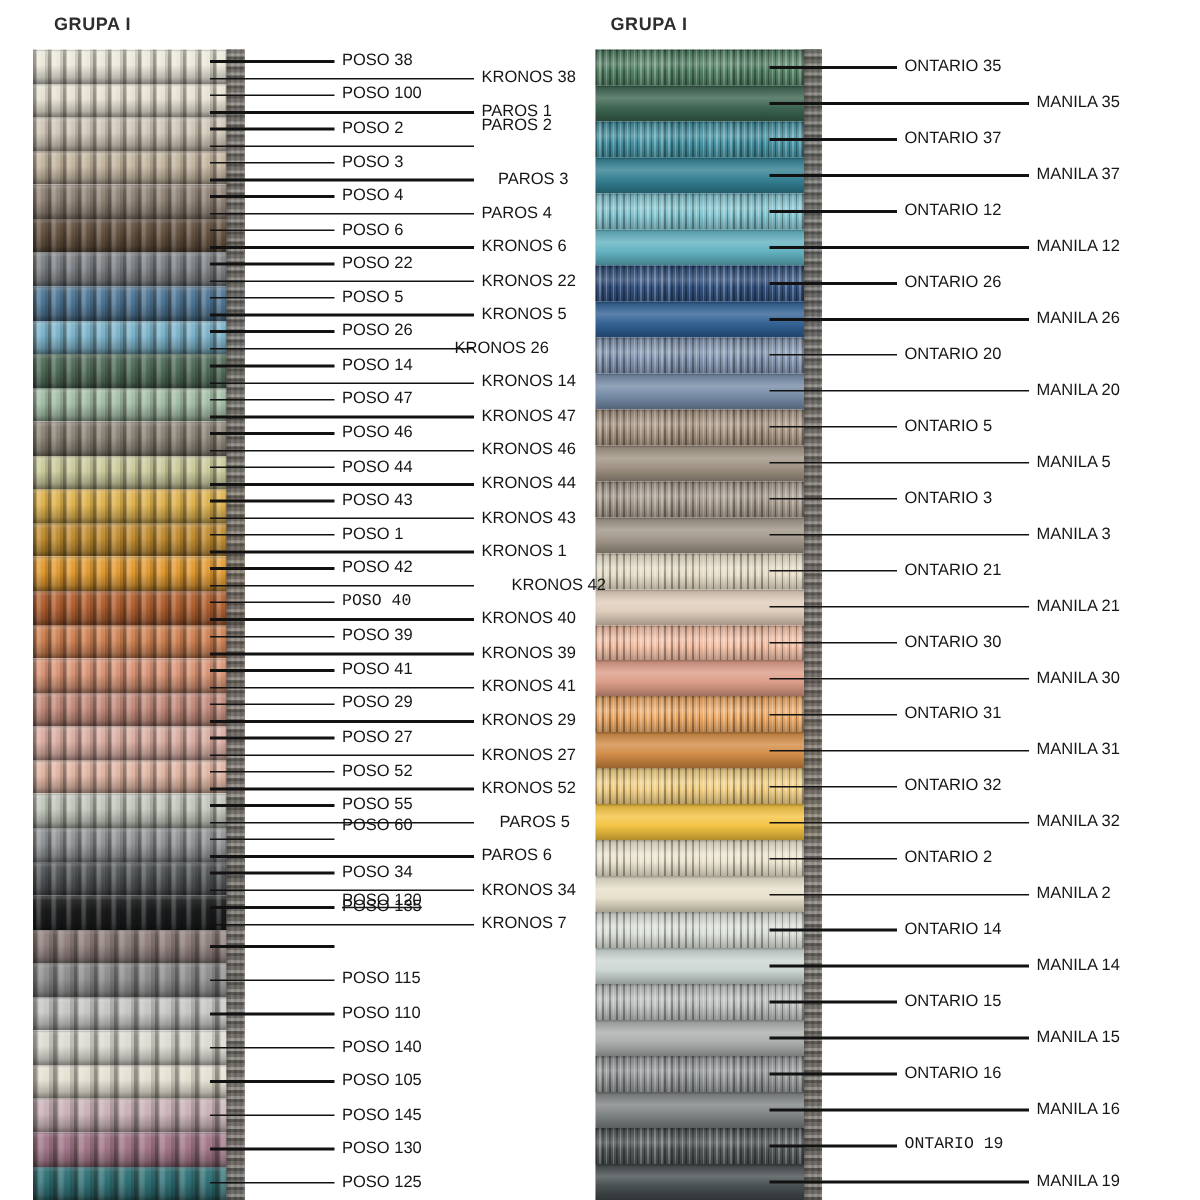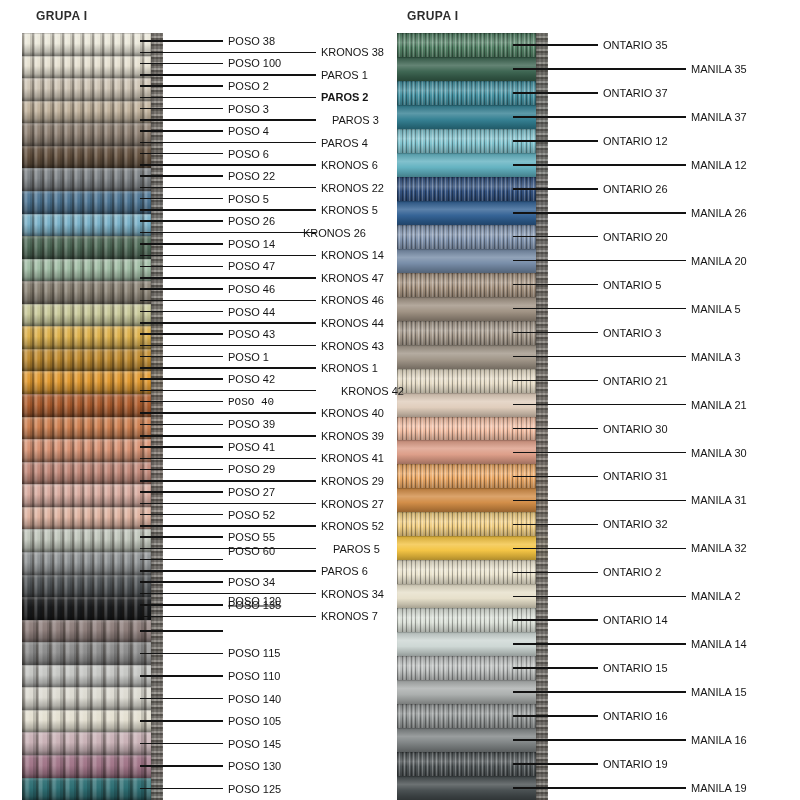--- a/index.html
+++ b/index.html
@@ -127,21 +127,21 @@
       <div class="swatch-label" style="left: 228px; top: 40.8px;">POSO 38</div>
       <div class="callout-line" style="left: 140px; top: 51.5px; width: 176px;"></div>
       <div class="swatch-label" style="left: 321px; top: 52.3px;">KRONOS 38</div>
       <div class="callout-line" style="left: 140px; top: 62.5px; width: 83px;"></div>
       <div class="swatch-label" style="left: 228px; top: 63.3px;">POSO 100</div>
       <div class="callout-line" style="left: 140px; top: 74px; width: 176px;"></div>
       <div class="swatch-label" style="left: 321px; top: 74.8px;">PAROS 1</div>
       <div class="callout-line" style="left: 140px; top: 85.1px; width: 83px;"></div>
       <div class="swatch-label" style="left: 228px; top: 85.9px;">POSO 2</div>
       <div class="callout-line" style="left: 140px; top: 96.6px; width: 176px;"></div>
-      <div class="swatch-label" style="left: 321px; top: 97px; font-weight: bold;">PAROS 2</div>
+      <div class="swatch-label" style="left: 321px; top: 84px;">PAROS 2</div>
       <div class="callout-line" style="left: 140px; top: 107.7px; width: 83px;"></div>
       <div class="swatch-label" style="left: 228px; top: 108.5px;">POSO 3</div>
       <div class="callout-line" style="left: 140px; top: 119.2px; width: 176px;"></div>
       <div class="swatch-label" style="left: 321px; top: 120px; margin-left: 11px;">PAROS 3</div>
       <div class="callout-line" style="left: 140px; top: 130.2px; width: 83px;"></div>
       <div class="swatch-label" style="left: 228px; top: 131px;">POSO 4</div>
       <div class="callout-line" style="left: 140px; top: 141.7px; width: 176px;"></div>
       <div class="swatch-label" style="left: 321px; top: 142.5px;">PAROS 4</div>
       <div class="callout-line" style="left: 140px; top: 152.8px; width: 83px;"></div>
       <div class="swatch-label" style="left: 228px; top: 153.6px;">POSO 6</div>
@@ -299,17 +299,17 @@
       <div class="swatch-label" style="left: 691px; top: 644.2px;">MANILA 14</div>
       <div class="callout-line" style="left: 513px; top: 667.4px; width: 85px;"></div>
       <div class="swatch-label" style="left: 603px; top: 668.2px;">ONTARIO 15</div>
       <div class="callout-line" style="left: 513px; top: 691.3px; width: 173px;"></div>
       <div class="swatch-label" style="left: 691px; top: 692.1px;">MANILA 15</div>
       <div class="callout-line" style="left: 513px; top: 715.3px; width: 85px;"></div>
       <div class="swatch-label" style="left: 603px; top: 716.1px;">ONTARIO 16</div>
       <div class="callout-line" style="left: 513px; top: 739.3px; width: 173px;"></div>
       <div class="swatch-label" style="left: 691px; top: 740.1px;">MANILA 16</div>
       <div class="callout-line" style="left: 513px; top: 763.2px; width: 85px;"></div>
-      <div class="swatch-label" style="left: 603px; top: 764px;">ONTARIO 19</div>
+      <div class="swatch-label" style="left: 603px; top: 764px; font-family: Liberation Mono, monospace;">ONTARIO 19</div>
       <div class="callout-line" style="left: 513px; top: 787.2px; width: 173px;"></div>
       <div class="swatch-label" style="left: 691px; top: 788px;">MANILA 19</div>
     </div>
 </div>
 
 </body></html>

